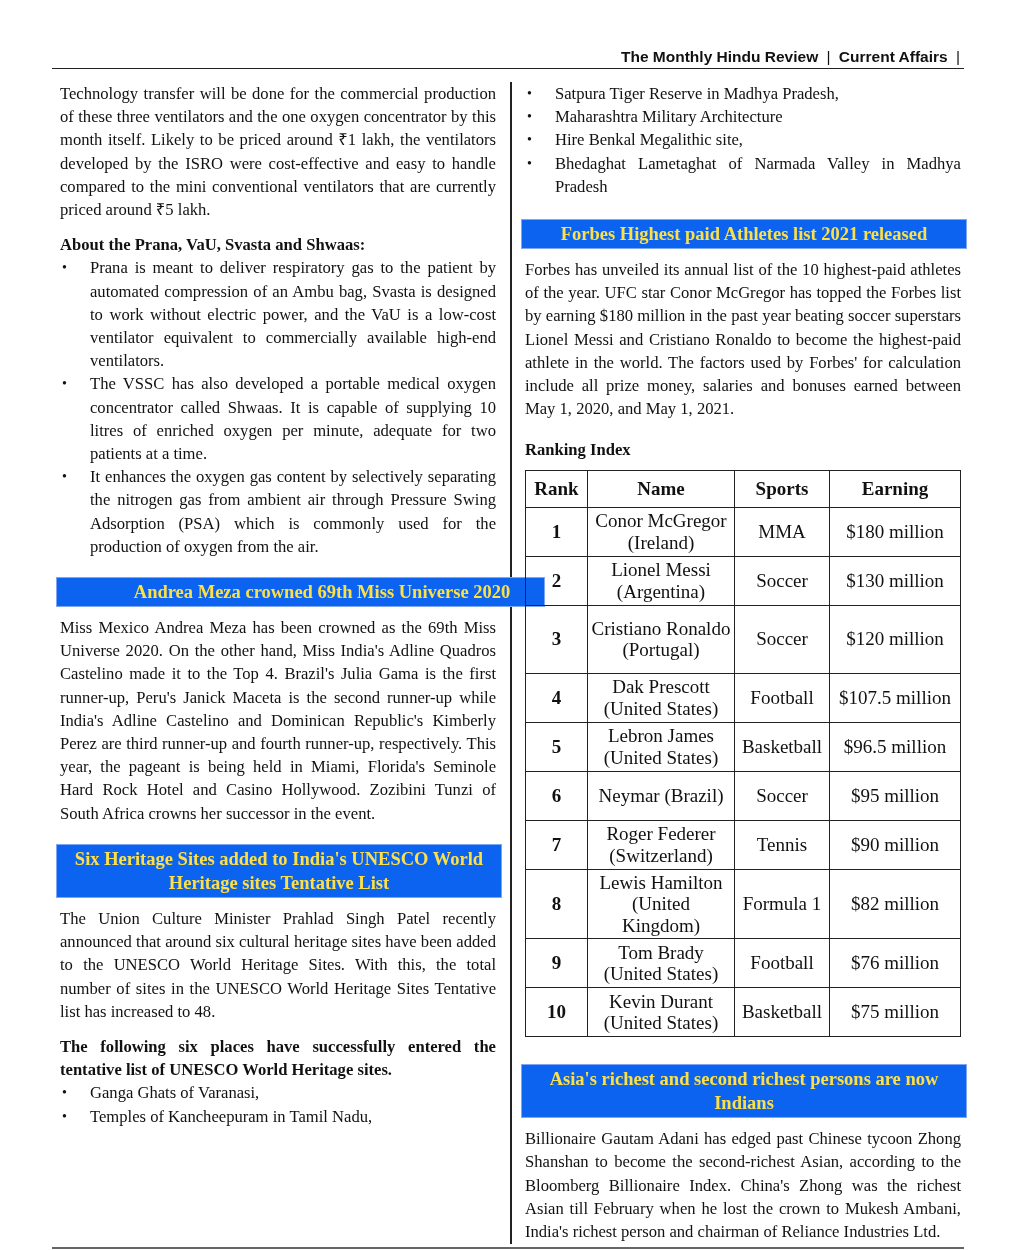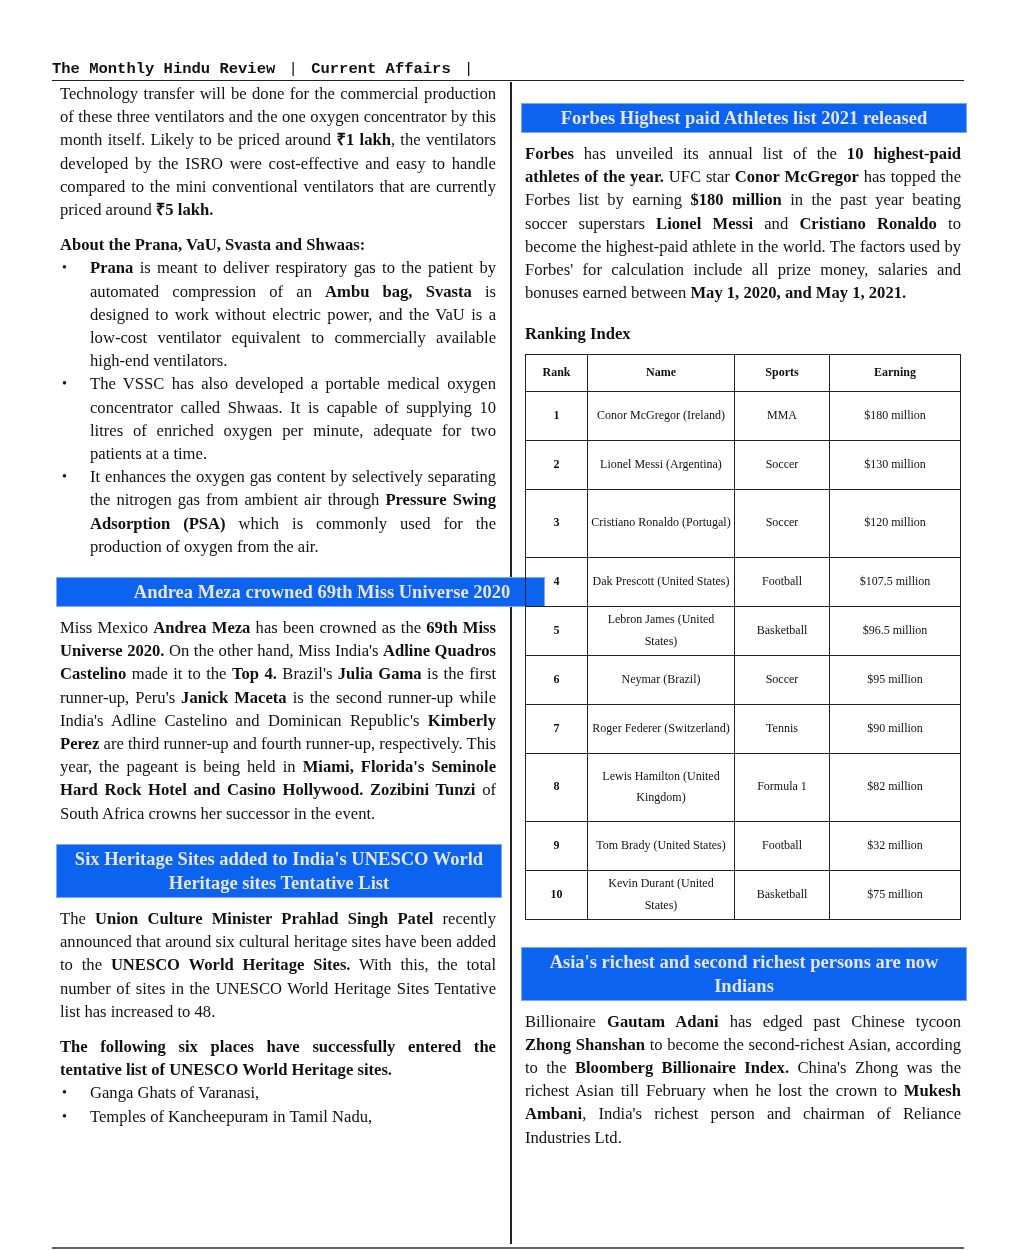--- a/index.html
+++ b/index.html
@@ -1,37 +1,37 @@
 <!DOCTYPE html>
 <html><head>
 <meta charset="utf-8">
 <style>
   html, body { margin: 0; padding: 0; background: #ffffff; }
   body { width: 1020px; height: 1250px; position: relative; overflow: hidden;
          font-family: "DejaVu Serif", "Liberation Serif", serif; color: #111; }
-  .header { position: absolute; left: 52px; top: 58px; width: 912px; height: 22px;
-            border-bottom: 1.5px solid #222; text-align: left;
-            font-family: Liberation Mono, monospace; font-weight: bold; font-size: 15.5px; line-height: 22px; }
+  .header { position: absolute; left: 52px; top: 46px; width: 912px; height: 22px;
+            border-bottom: 1.5px solid #222; text-align: right;
+            font-family: Liberation Sans, sans-serif; font-weight: bold; font-size: 15.5px; line-height: 22px; }
   .header .sep { padding: 0 4px; font-weight: normal; }
   .colrule { position: absolute; left: 510px; top: 82px; width: 1.5px; height: 1162px; background: #222; }
   .footrule { position: absolute; left: 52px; top: 1247px; width: 912px; height: 1.5px; background: #666; }
   .col { position: absolute; top: 82px; font-family: "Liberation Serif", serif; font-size: 16.6px; line-height: 23.2px; }
   .col.left { left: 60px; width: 436px; }
   .col.right { left: 525px; width: 436px; }
   p { margin: 0; text-align: justify; }
   .mb { margin-bottom: 12px; }
-  b { font-weight: bold; }
+  b { font-weight: normal; }
   ul { margin: 0; padding: 0; list-style: none; }
   li { position: relative; padding-left: 30px; text-align: justify; }
   li::before { content: "\2022"; position: absolute; left: 2px; top: 0; font-size: 14px; }
-  .banner { background: #0b63f0; color: #e5e5e5; font-weight: bold; font-size: 18.5px; line-height: 24px;
+  .banner { background: #0b63f0; color: #fde047; font-weight: bold; font-size: 18.5px; line-height: 24px;
             text-align: center; padding: 2px 4px; margin: 10px 0 10px -3px; width: 436px; box-shadow: 0 0 0 1px #7da7f5; }
   .subhead { font-weight: bold; margin-top: 4px; }
   .rank-title { font-weight: bold; margin: 14px 0 8px 0; }
-  table { border-collapse: collapse; width: 436px; font-size: 12px; line-height: 21.5px; }
+  table { border-collapse: collapse; width: 436px; font-size: 19px; line-height: 21.5px; }
   th, td { border: 1.5px solid #222; text-align: center; vertical-align: middle; padding: 2px 3px; }
   th { height: 32px; font-weight: bold; }
   td.rank { font-weight: bold; width: 55px; }
   td.name { width: 140px; }
   td.sport { width: 88px; }
   tr.r2 td { height: 44px; }
   tr.r3 td { height: 63px; }
 </style>
 </head>
 <body>
@@ -61,20 +61,26 @@
   <div class="banner" style="margin-top:20px;">Six Heritage Sites added to India's UNESCO World Heritage sites Tentative List</div>
   <p class="mb"><span>The </span><b>Union Culture Minister Prahlad Singh Patel</b><span> recently announced that around six cultural heritage sites have been added to the </span><b>UNESCO World Heritage Sites.</b><span> With this, the total number of sites in the UNESCO World Heritage Sites Tentative list has increased to 48.</span></p>
   <div class="subhead" style="text-align:justify;">The following six places have successfully entered the tentative list of UNESCO World Heritage sites.</div>
   <ul>
     <li>Ganga Ghats of Varanasi,</li>
     <li>Temples of Kancheepuram in Tamil Nadu,</li>
   </ul>
 </div>
 
 <div class="col right">
+  <ul>
+    <li>Satpura Tiger Reserve in Madhya Pradesh,</li>
+    <li>Maharashtra Military Architecture</li>
+    <li>Hire Benkal Megalithic site,</li>
+    <li>Bhedaghat Lametaghat of Narmada Valley in Madhya Pradesh</li>
+  </ul>
 
   <div class="banner" style="margin-top:22px;">Forbes Highest paid Athletes list 2021 released</div>
   <p><b>Forbes</b><span> has unveiled its annual list of the </span><b>10 highest-paid athletes of the year.</b><span> UFC star </span><b>Conor McGregor</b><span> has topped the Forbes list by earning </span><b>$180 million</b><span> in the past year beating soccer superstars </span><b>Lionel Messi</b><span> and </span><b>Cristiano Ronaldo</b><span> to become the highest-paid athlete in the world. The factors used by Forbes' for calculation include all prize money, salaries and bonuses earned between </span><b>May 1, 2020, and May 1, 2021.</b></p>
   <div class="rank-title" style="margin-top:18px;">Ranking Index</div>
 
   <table>
     <thead>
       <tr>
         <th>Rank</th>
         <th>Name</th>
@@ -128,21 +134,21 @@
         <tr class="r3">
           <td class="rank">8</td>
           <td class="name">Lewis Hamilton (United Kingdom)</td>
           <td class="sport">Formula 1</td>
           <td class="earning">$82 million</td>
         </tr>
         <tr class="r2">
           <td class="rank">9</td>
           <td class="name">Tom Brady (United States)</td>
           <td class="sport">Football</td>
-          <td class="earning">$32 million</td>
+          <td class="earning">$76 million</td>
         </tr>
         <tr class="r2">
           <td class="rank">10</td>
           <td class="name">Kevin Durant (United States)</td>
           <td class="sport">Basketball</td>
           <td class="earning">$75 million</td>
         </tr>
       </tbody>
   </table>
 

